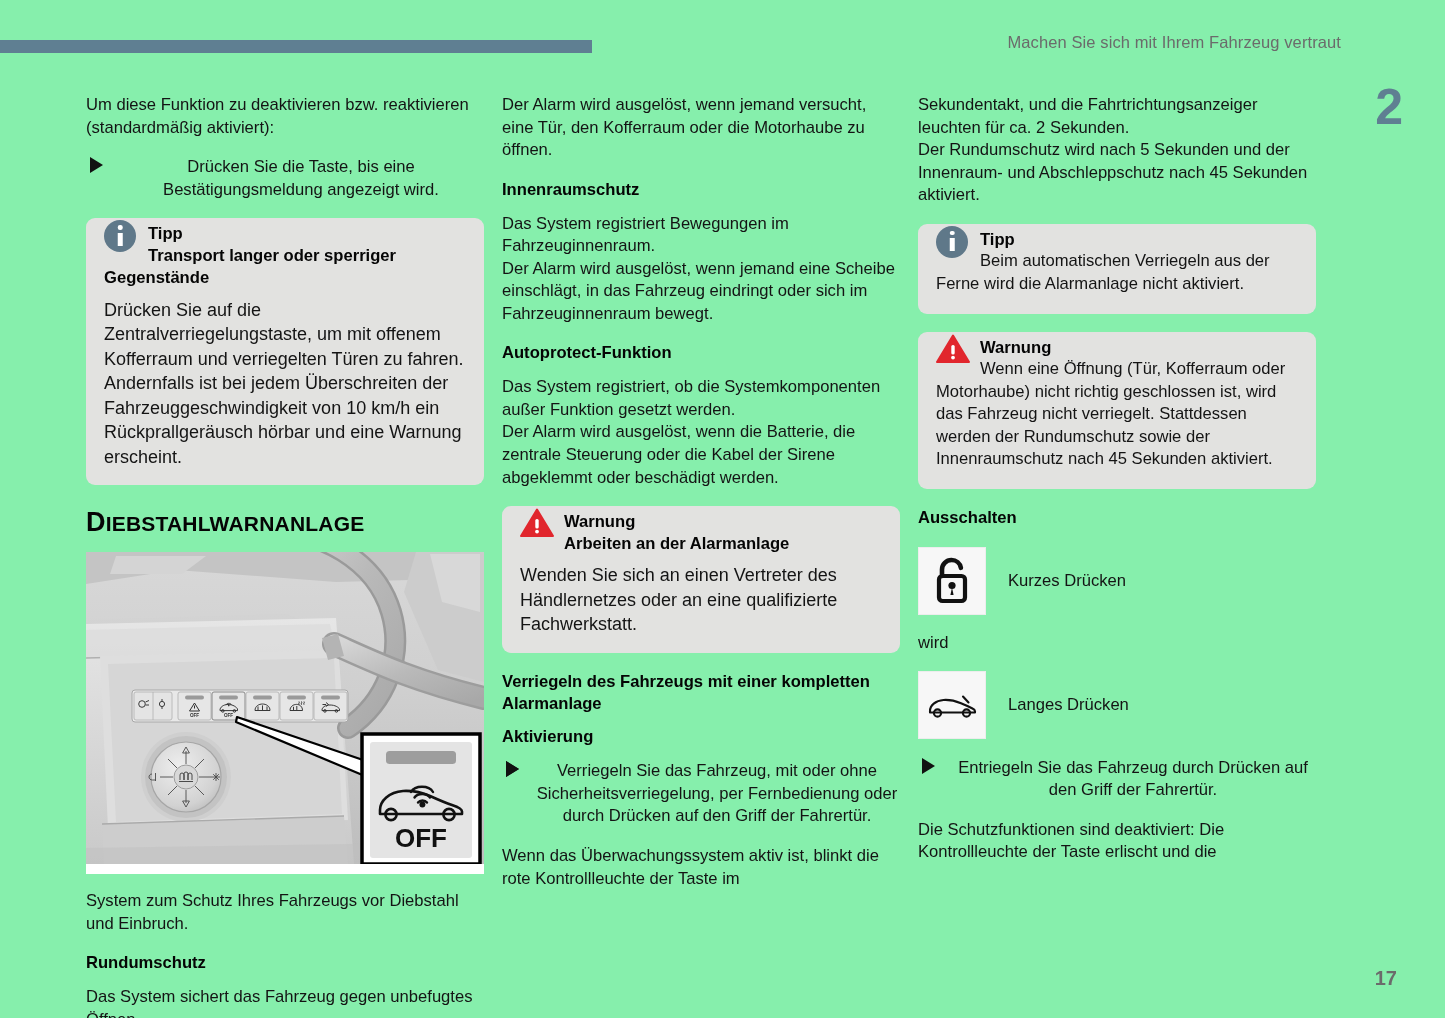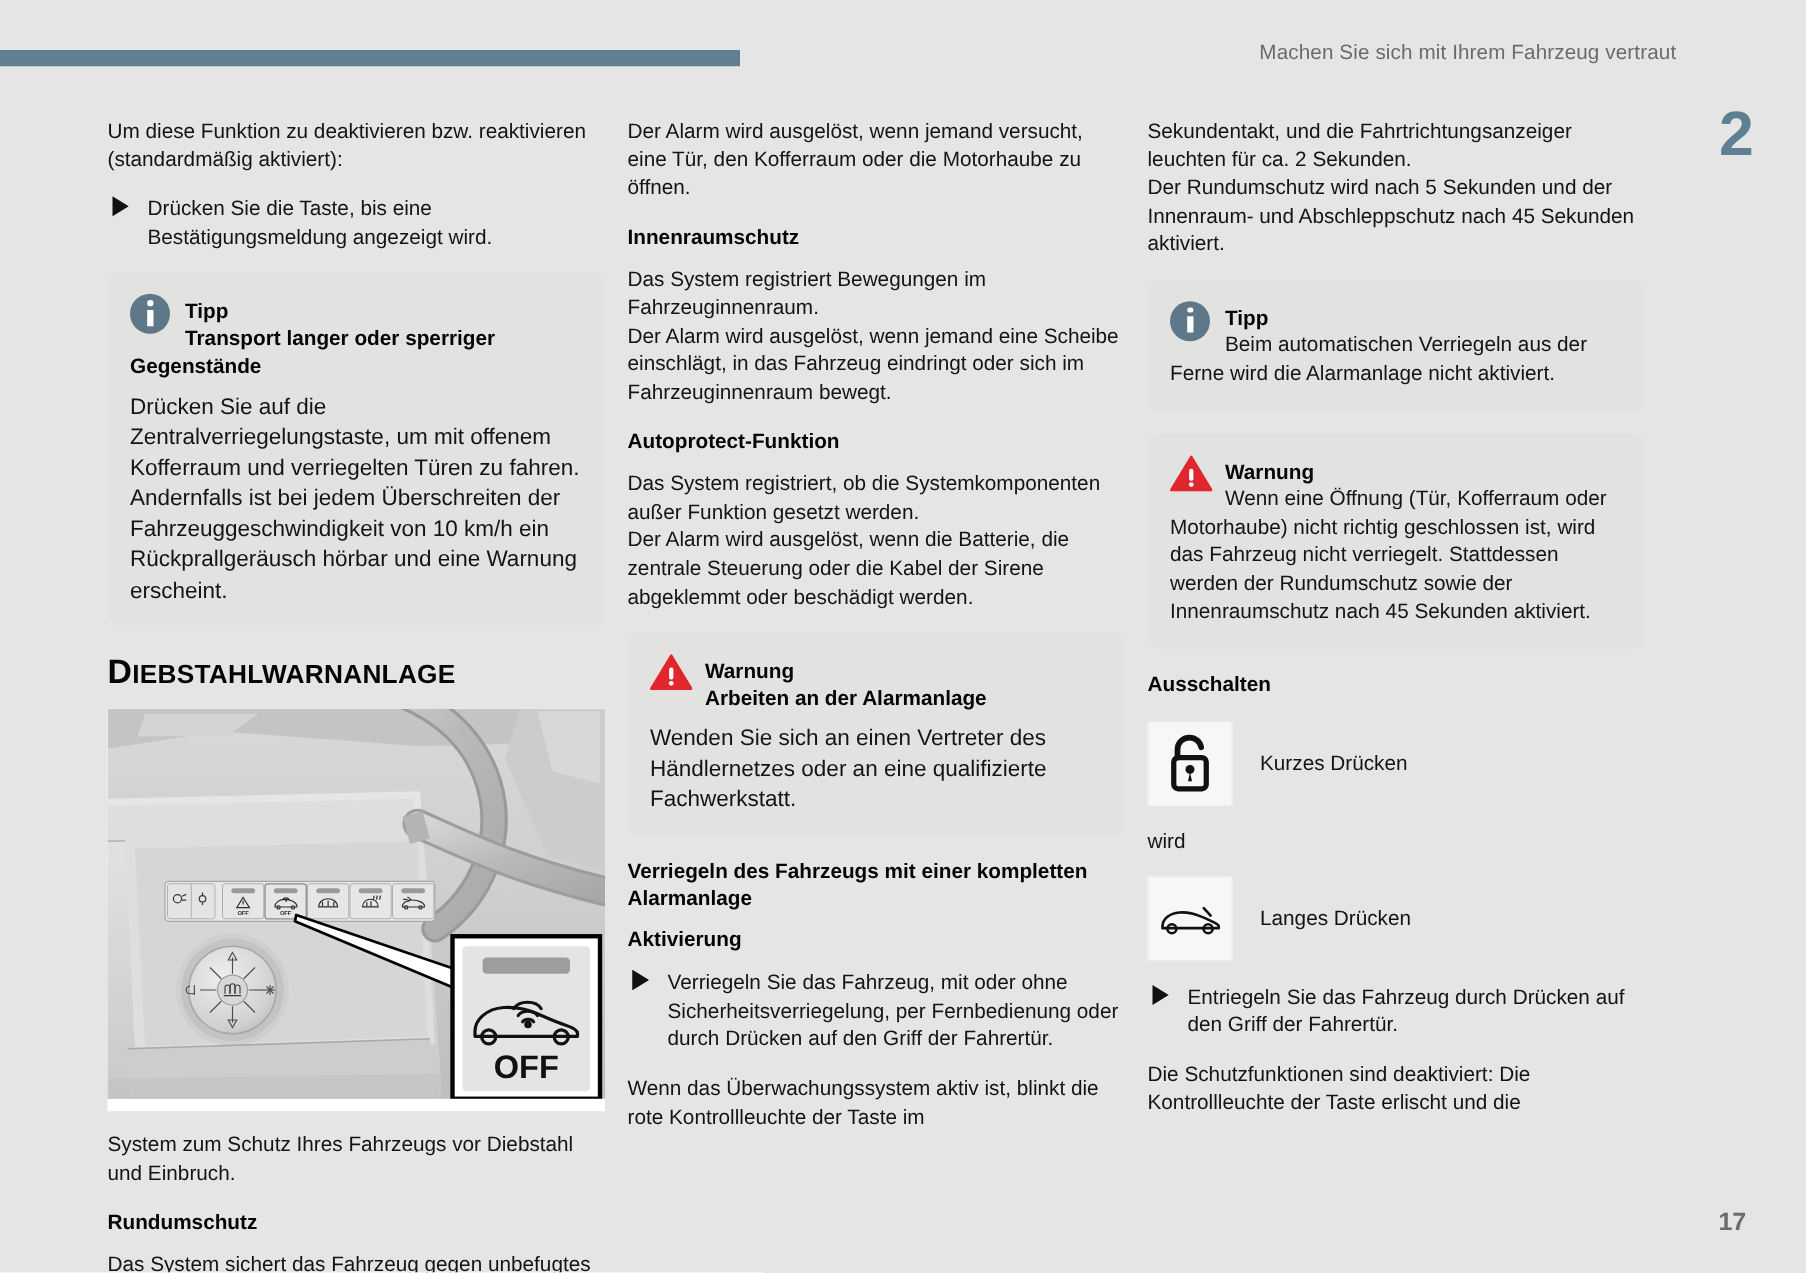--- a/index.html
+++ b/index.html
@@ -4,21 +4,21 @@
 <style>
   html, body {
     margin: 0;
     padding: 0;
     background: #ffffff;
   }
   .page {
     position: relative;
     width: 1445px;
     height: 1018px;
-    background: #e5e5e5;
+    background: #86efac;
     font-family: "Liberation Sans", sans-serif;
     color: #111111;
     overflow: hidden;
     box-sizing: border-box;
   }
 
   
   .header-bar {
     position: absolute;
     left: 0;
@@ -91,20 +91,21 @@
     letter-spacing: 0.2px;
   }
   h2.section-title .smallcap-first { font-size: 27px; }
   h2.section-title .smallcaps { font-size: 21px; }
 
   
   ul.arrow-list {
     list-style: none;
     margin: 0 0 17px 0;
     padding: 0;
+    text-align: center;
   }
   ul.arrow-list li {
     position: relative;
     padding-left: 32px;
     margin-bottom: 7px;
     font-size: 16.6px;
     line-height: 1.36;
     color: #141414;
   }
   ul.arrow-list li:last-child { margin-bottom: 0; }
@@ -116,21 +117,21 @@
     height: 0;
     border-top: 8px solid transparent;
     border-bottom: 8px solid transparent;
     border-left: 13px solid #111111;
   }
 
   
   .callout {
     background: #e2e2e0;
     border-radius: 9px;
-    padding: 16px 18px 16px 18px;
+    padding: 1px 18px 16px 18px;
     margin: 0 0 18px 0;
     box-sizing: border-box;
   }
   .callout-head {
     display: block;
     margin: 0 0 2px 0;
     min-height: 34px;
   }
   .callout-icon {
     float: left;

